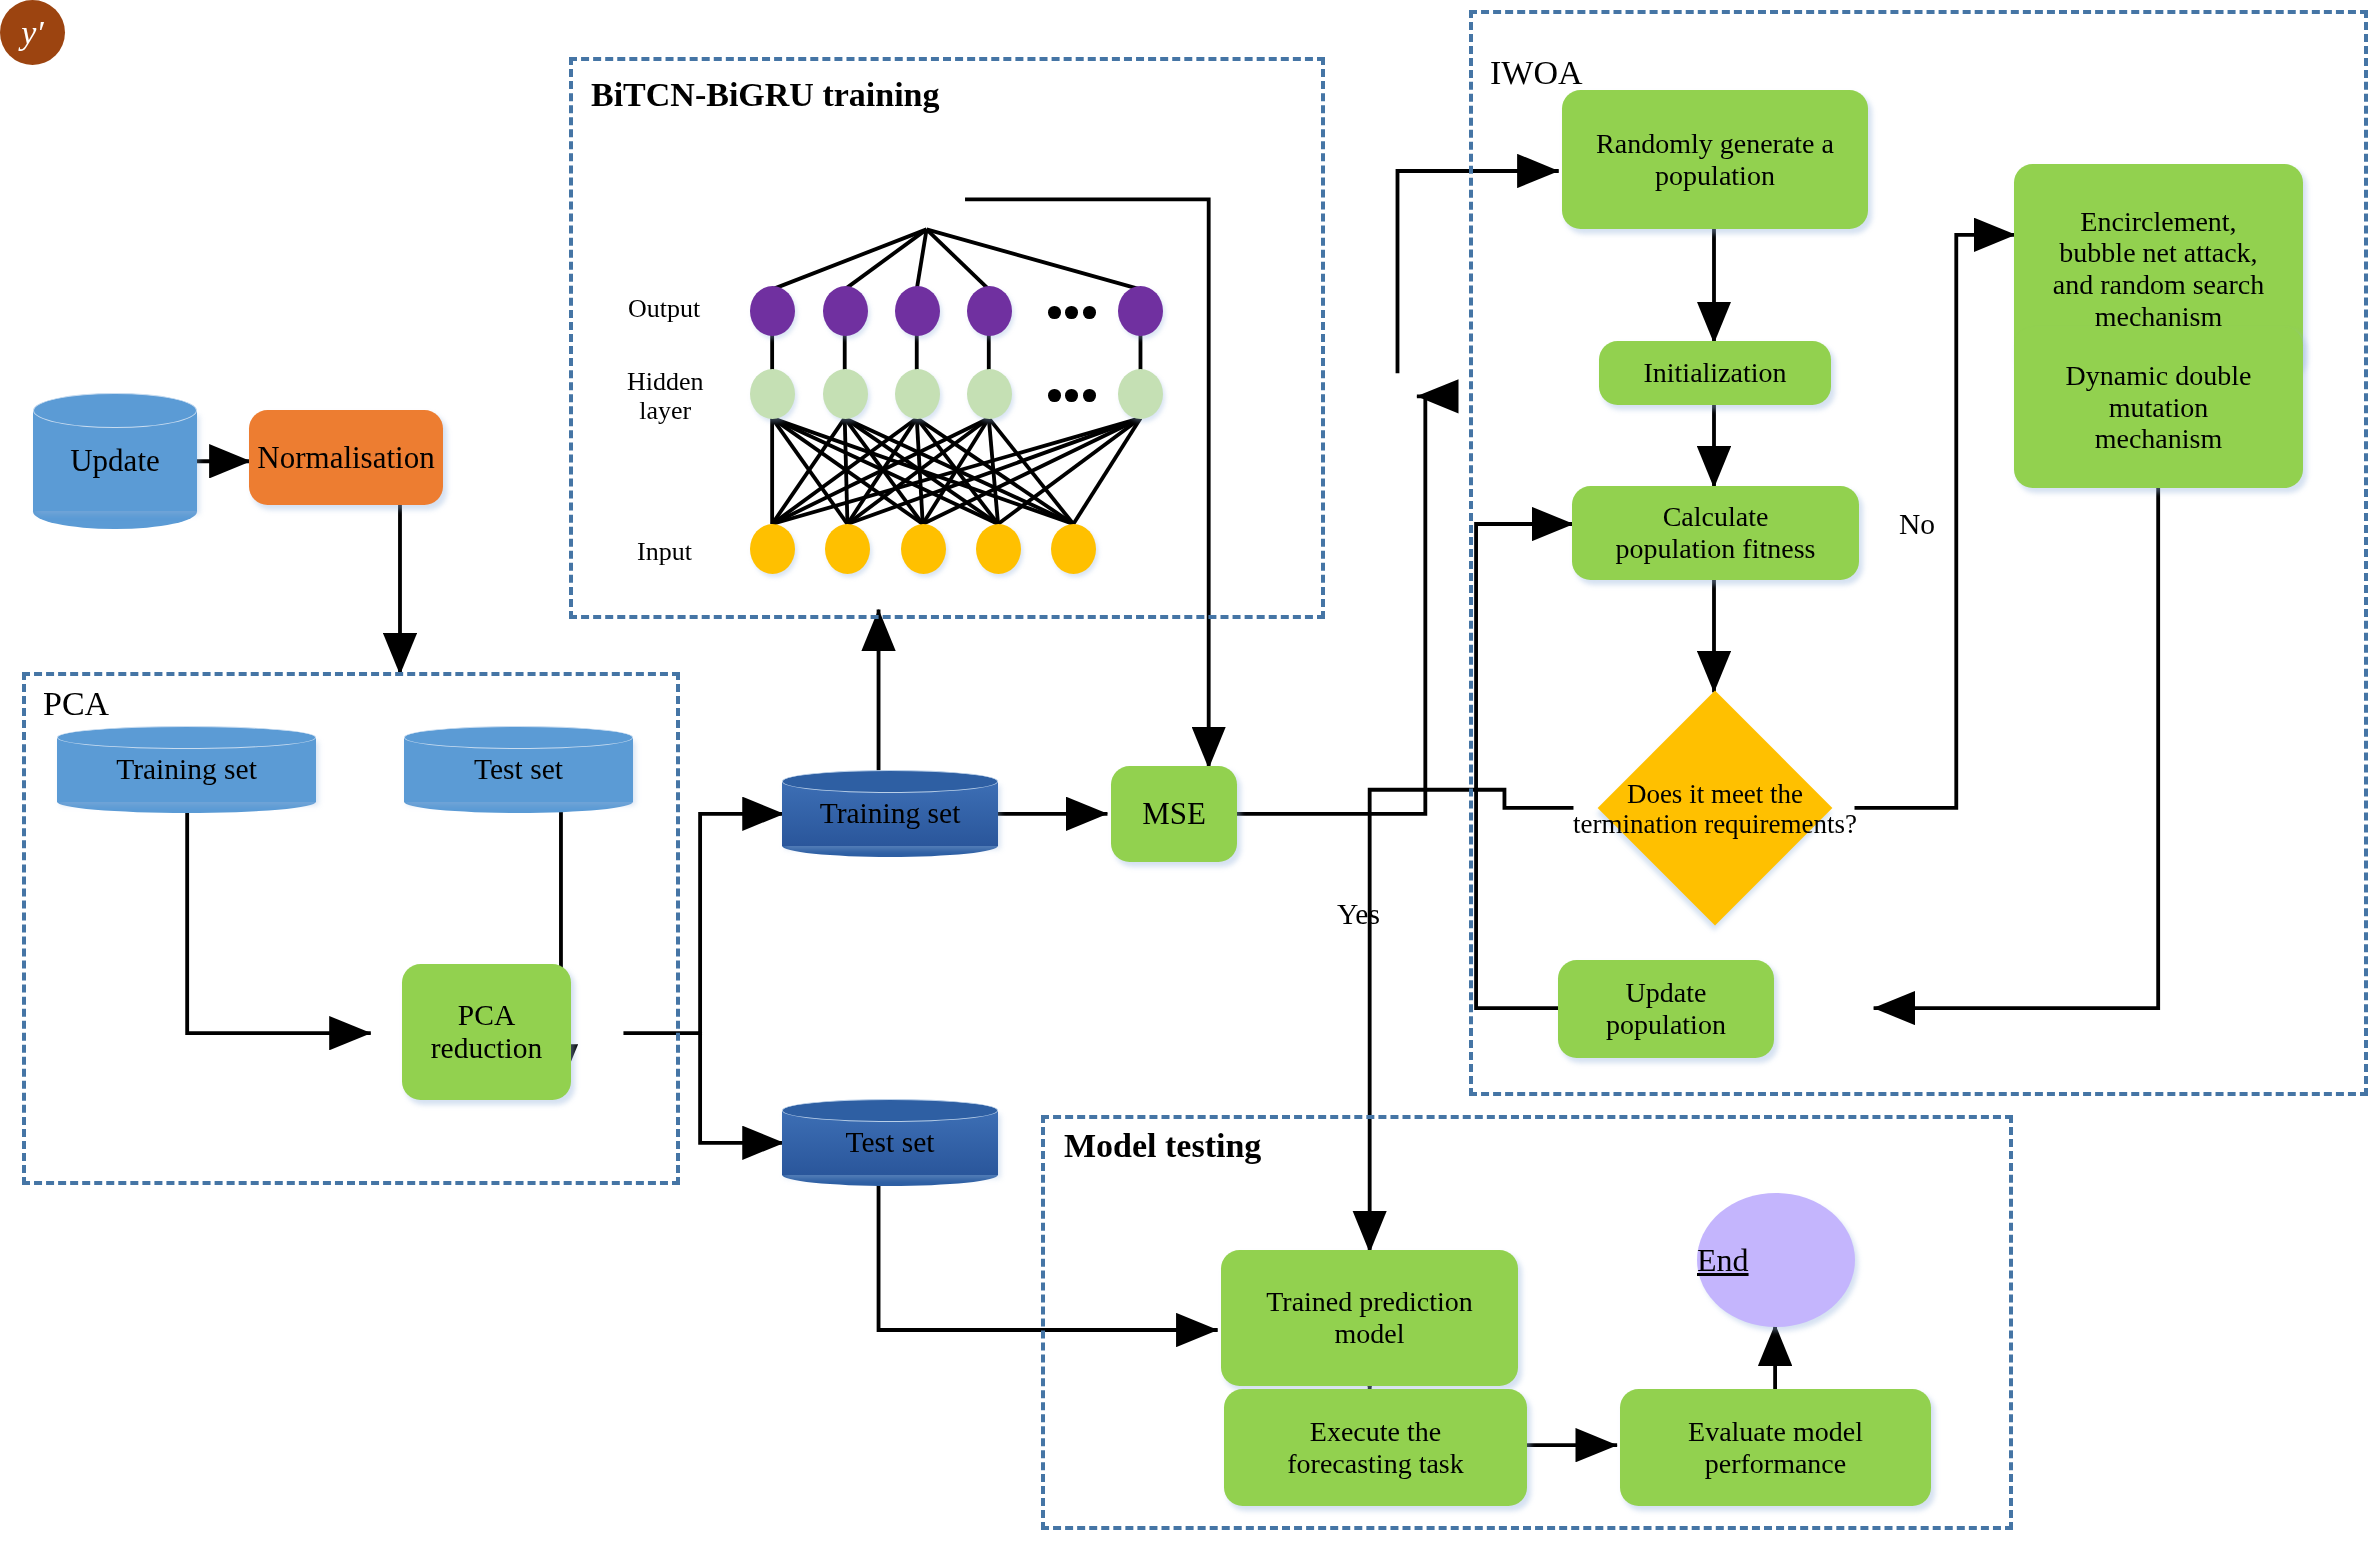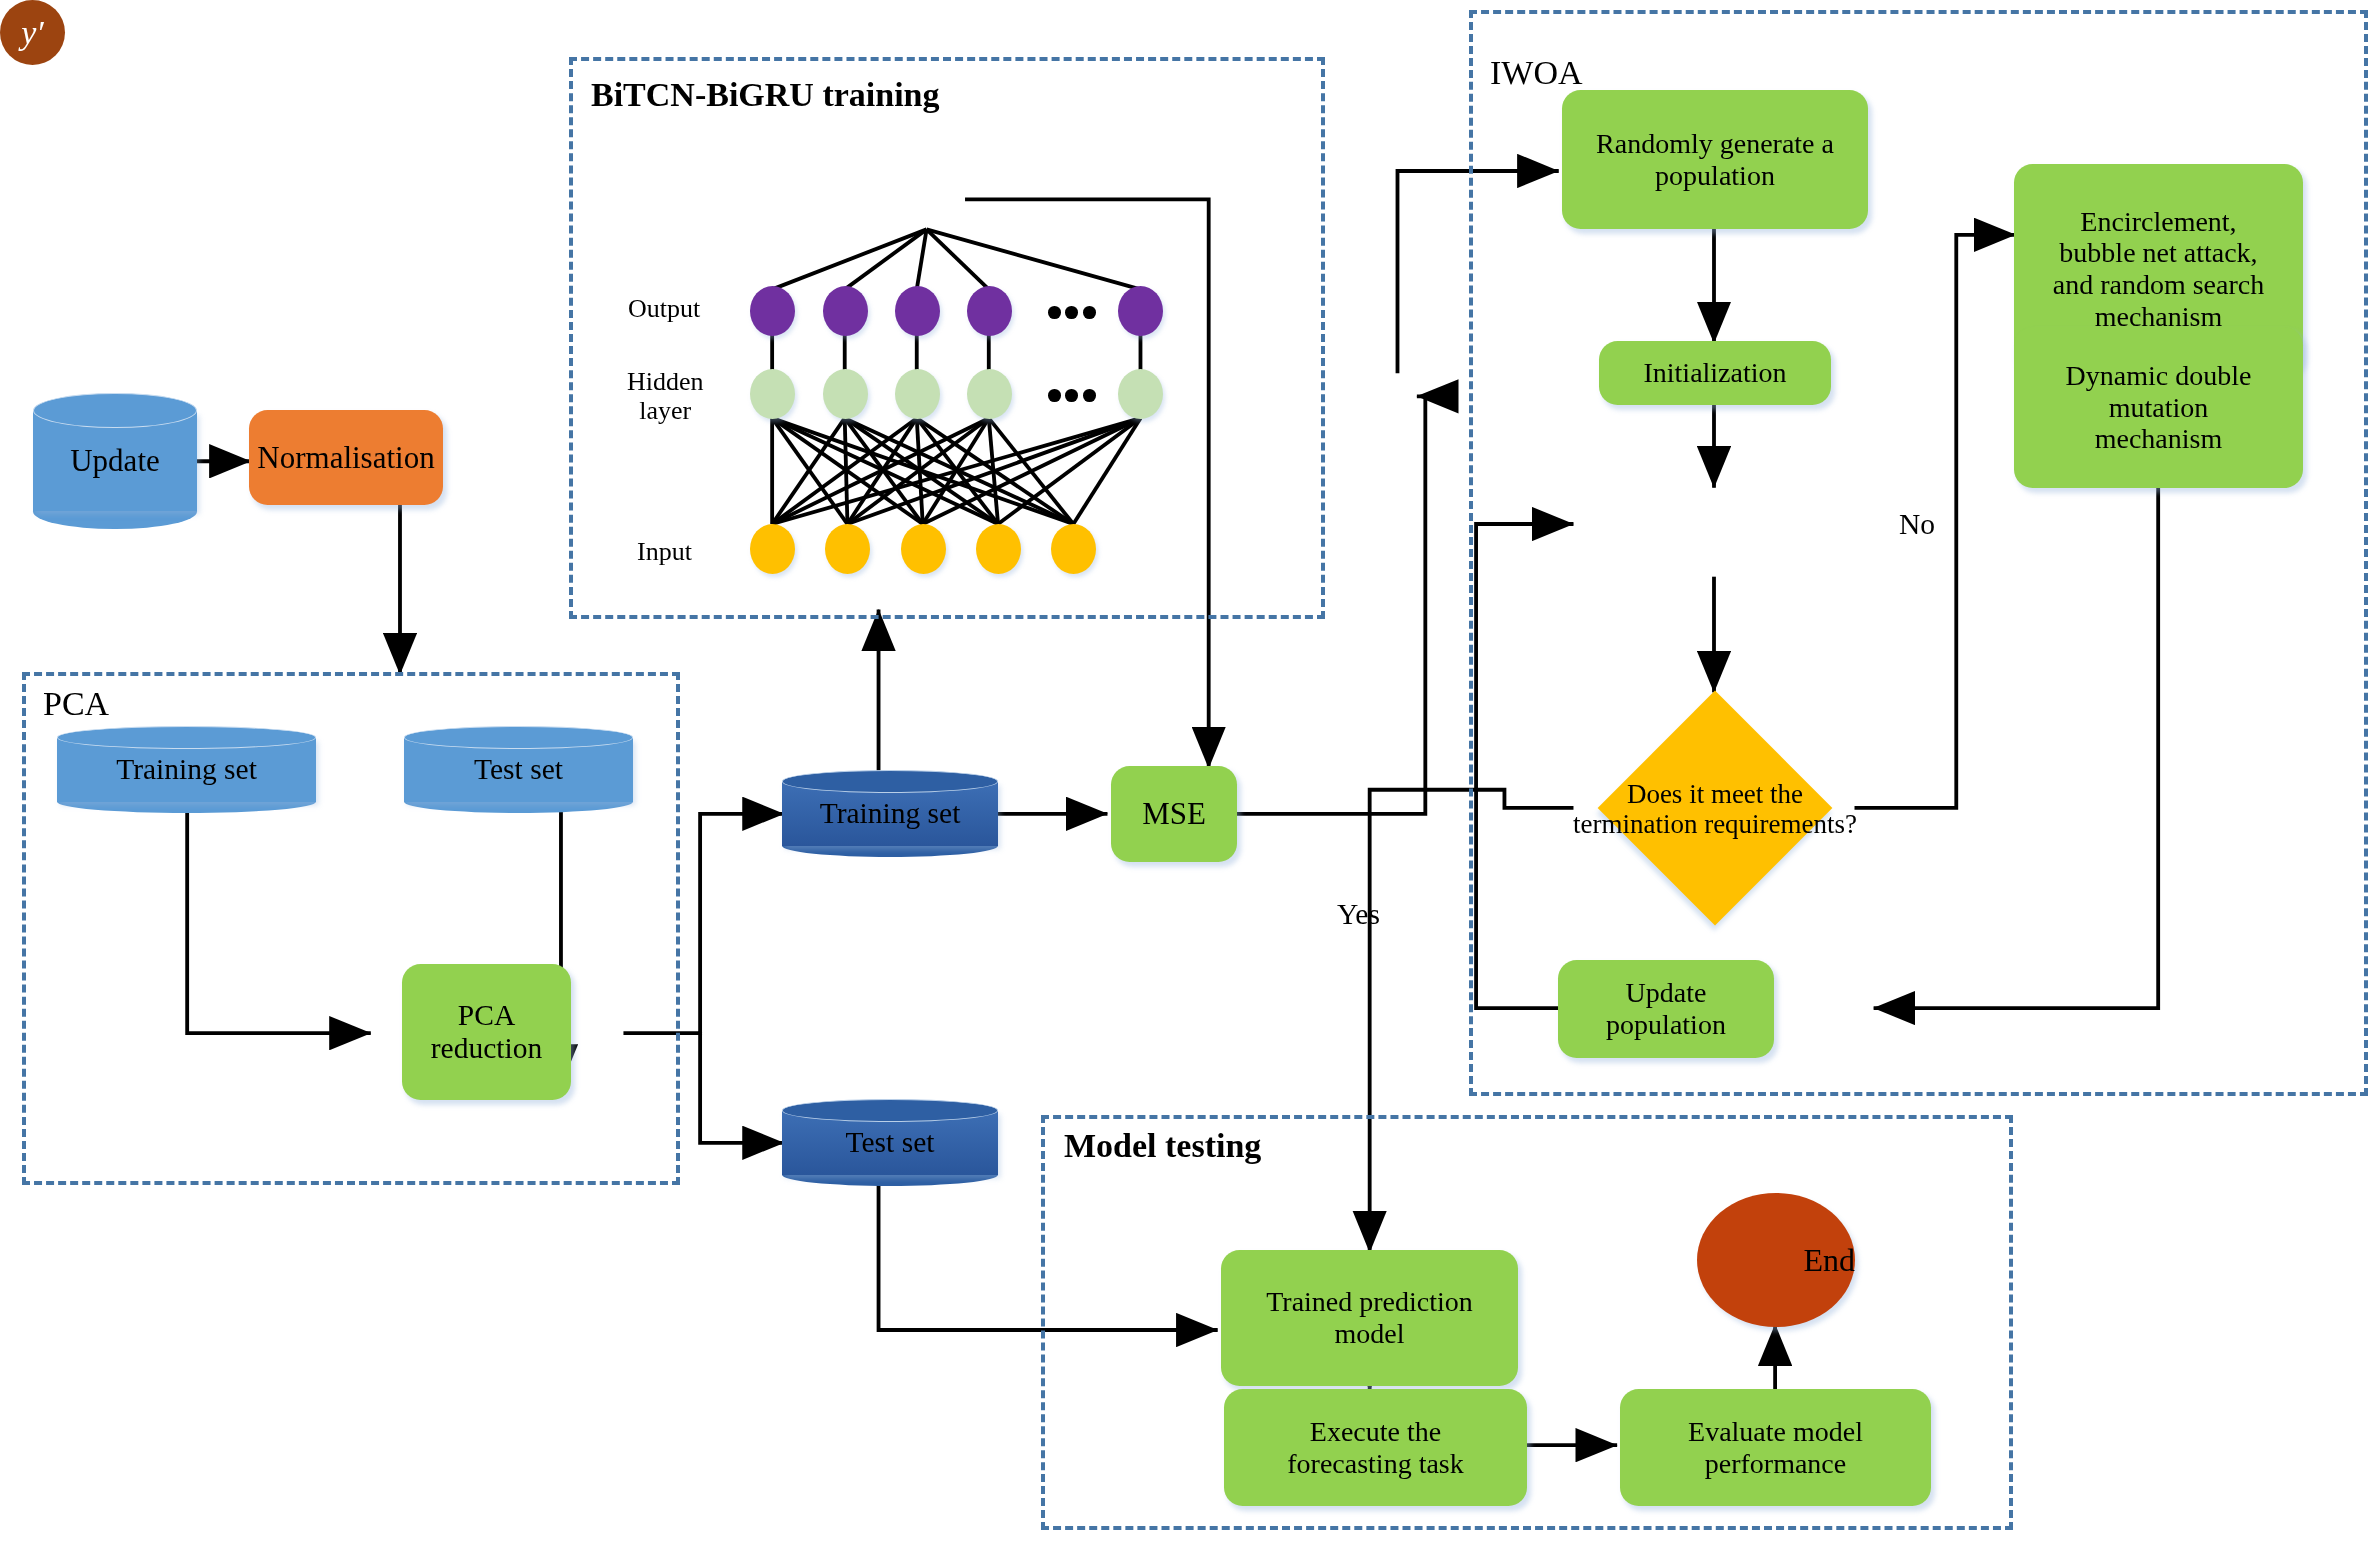--- a/index.html
+++ b/index.html
@@ -81,24 +81,25 @@
   .diamond-label{
     position:absolute;
     display:flex;align-items:center;justify-content:center;
     text-align:center;color:#000;line-height:1.12;
     z-index:4;
   }
 
   
   .ellipse{
     position:absolute;border-radius:50%;
-    background:#c2410c;
-    display:flex;align-items:center;justify-content:flex-end;
+    background:#c4b5fd;
+    display:flex;align-items:center;justify-content:flex-start;
     color:#000;
     box-shadow:3.3px 4.4px 5.5px rgba(150,180,220,.40);
+    text-decoration:underline;
   }
 
   
   .nn-node{position:absolute;border-radius:50%;box-shadow:2.2px 3.3px 4.4px rgba(150,180,220,.35);}
   .nn-out{background:#7030a0;}
   .nn-hid{background:#c5e0b4;}
   .nn-in{background:#ffc000;}
   .nn-y{
     background:#9c4410;border-radius:50%;
     display:flex;align-items:center;justify-content:center;
@@ -320,20 +321,26 @@
     <span>
       <span>Randomly generate a</span><br>
       <span>population</span>
     </span>
   </div>
 
   <div class="node rounded green-fill" style="left:1599px;top:341px;width:232px;height:64px;font-size:28px;">
     <span>Initialization</span>
   </div>
 
+  <div class="node rounded green-fill" style="left:1572px;top:486px;width:287px;height:94px;font-size:28px;">
+    <span>
+      <span>Calculate</span><br>
+      <span>population fitness</span>
+    </span>
+  </div>
 
   <div class="diamond" style="left:1632px;top:725px;width:166px;height:166px;"></div>
   <div class="diamond-label" style="left:1562px;top:764px;width:306px;height:90px;font-size:27px;">
     <span>
       <span>Does it meet the</span><br>
       <span>termination requirements?</span>
     </span>
   </div>
 
   <div class="node rounded green-fill" style="left:2014px;top:164px;width:289px;height:210px;font-size:28px;">

